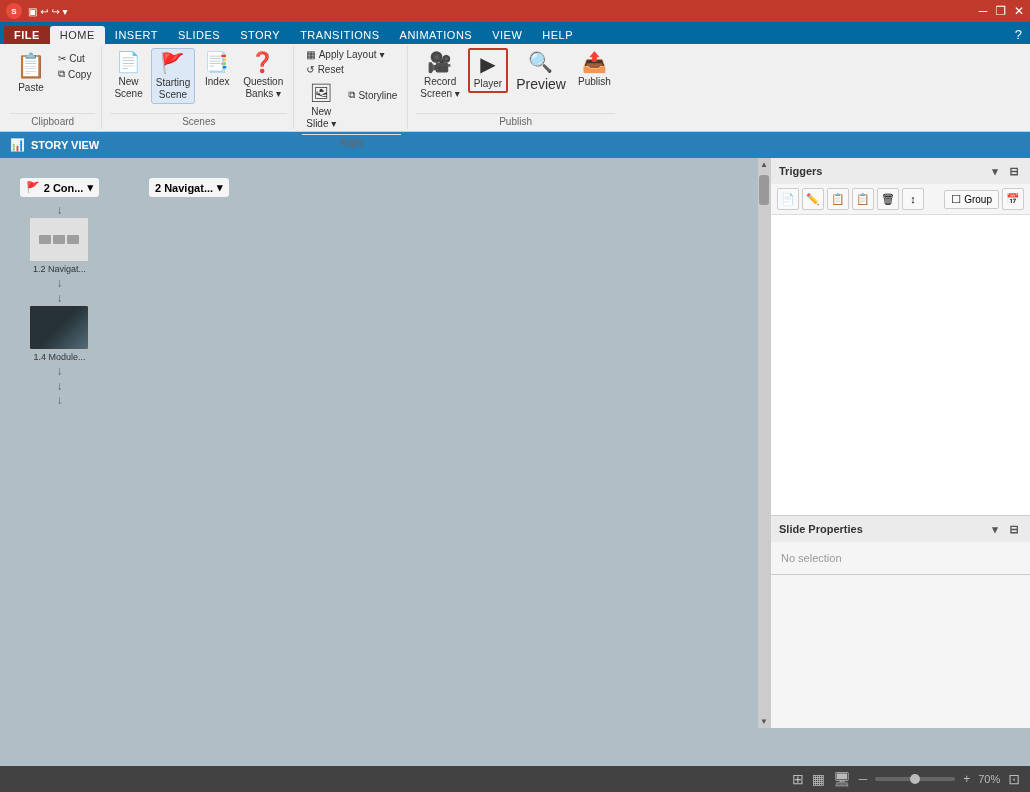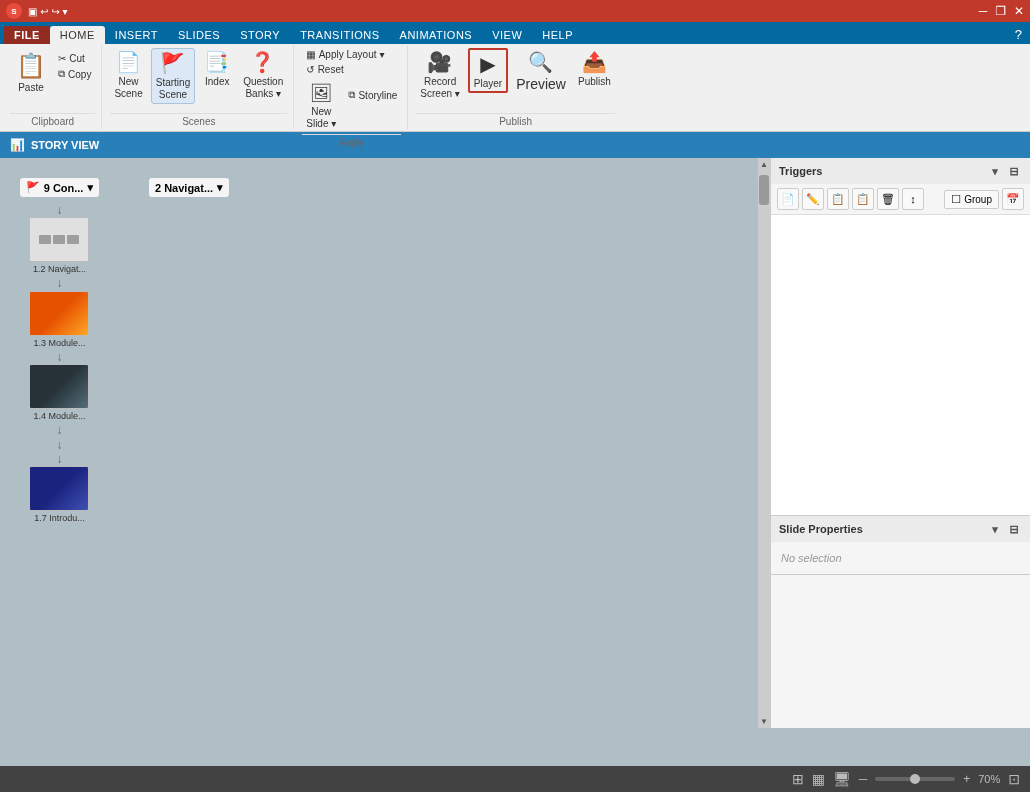--- a/index.html
+++ b/index.html
@@ -286,21 +286,20 @@
     .triggers-body {
       height: 300px;
       background: white;
     }
 
     
     .slide-props-body {
       padding: 10px;
       color: #999;
       font-size: 11px;
-      font-style: italic;
     }
 
     
     #statusbar {
       height: 26px;
       background: #424242;
       display: flex;
       align-items: center;
       justify-content: flex-end;
       padding: 0 10px;
@@ -437,64 +436,54 @@
 </div>
 
 <div id="main" style="display:flex;height:570px;position:relative;">
 
   <div id="canvas" style="flex:1;overflow:hidden;position:relative;background:#b0bec5;">
     <div class="scenes-row">
 
       <div class="scene-container">
         <div class="scene-header">
           <span style="color:#c0392b;">🚩</span>
-          <span>9 Con...</span>
+          <span>2 Con...</span>
           <span>▾</span>
         </div>
         <div class="scene-slides">
 
           <div class="slide-arrow">↓</div>
 
           <div class="slide-item">
             <div class="slide-thumb thumb-nav">
               <div style="display:flex;flex-direction:column;align-items:center;gap:2px;width:100%;height:100%;justify-content:center;background:#e0e0e0;">
                 <div style="display:flex;gap:2px;">
                   <div style="width:12px;height:9px;background:#9e9e9e;border-radius:1px;"></div>
                   <div style="width:12px;height:9px;background:#9e9e9e;border-radius:1px;"></div>
                   <div style="width:12px;height:9px;background:#9e9e9e;border-radius:1px;"></div>
                 </div>
               </div>
             </div>
             <span class="slide-label">1.2 Navigat...</span>
           </div>
           <div class="slide-arrow">↓</div>
 
-          <div class="slide-item">
-            <div class="slide-thumb thumb-orange">
-            </div>
-            <span class="slide-label">1.3 Module...</span>
-          </div>
           <div class="slide-arrow">↓</div>
 
           <div class="slide-item">
             <div class="slide-thumb thumb-dark">
             </div>
             <span class="slide-label">1.4 Module...</span>
           </div>
           <div class="slide-arrow">↓</div>
 
           <div class="slide-arrow">↓</div>
 
           <div class="slide-arrow">↓</div>
 
-          <div class="slide-item">
-            <div class="slide-thumb thumb-blue3">
-            </div>
-            <span class="slide-label">1.7 Introdu...</span>
-          </div>
         </div>
       </div>
 
       <div class="scene-container">
         <div class="scene-header">
           <span>2 Navigat...</span>
           <span>▾</span>
         </div>
       </div>
 

